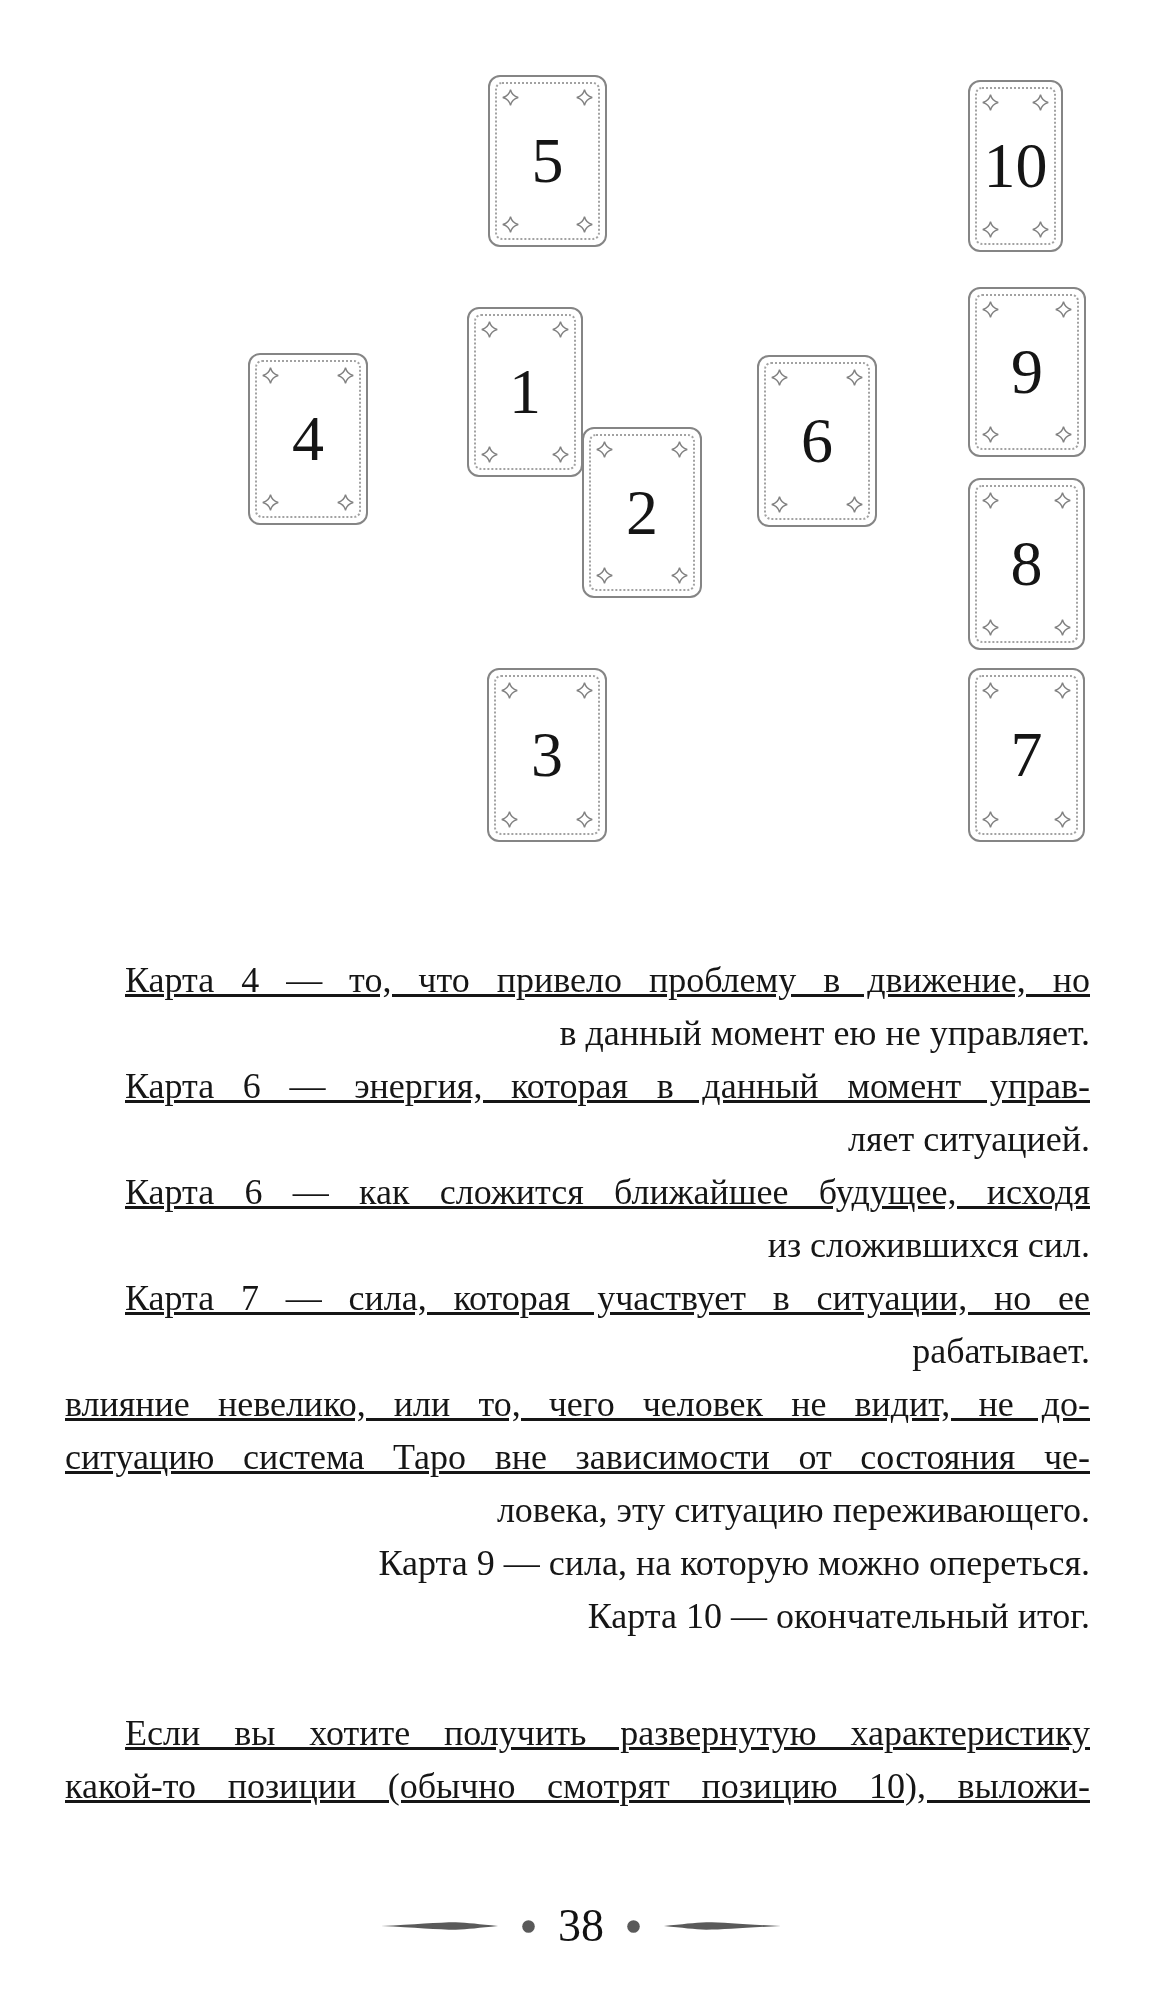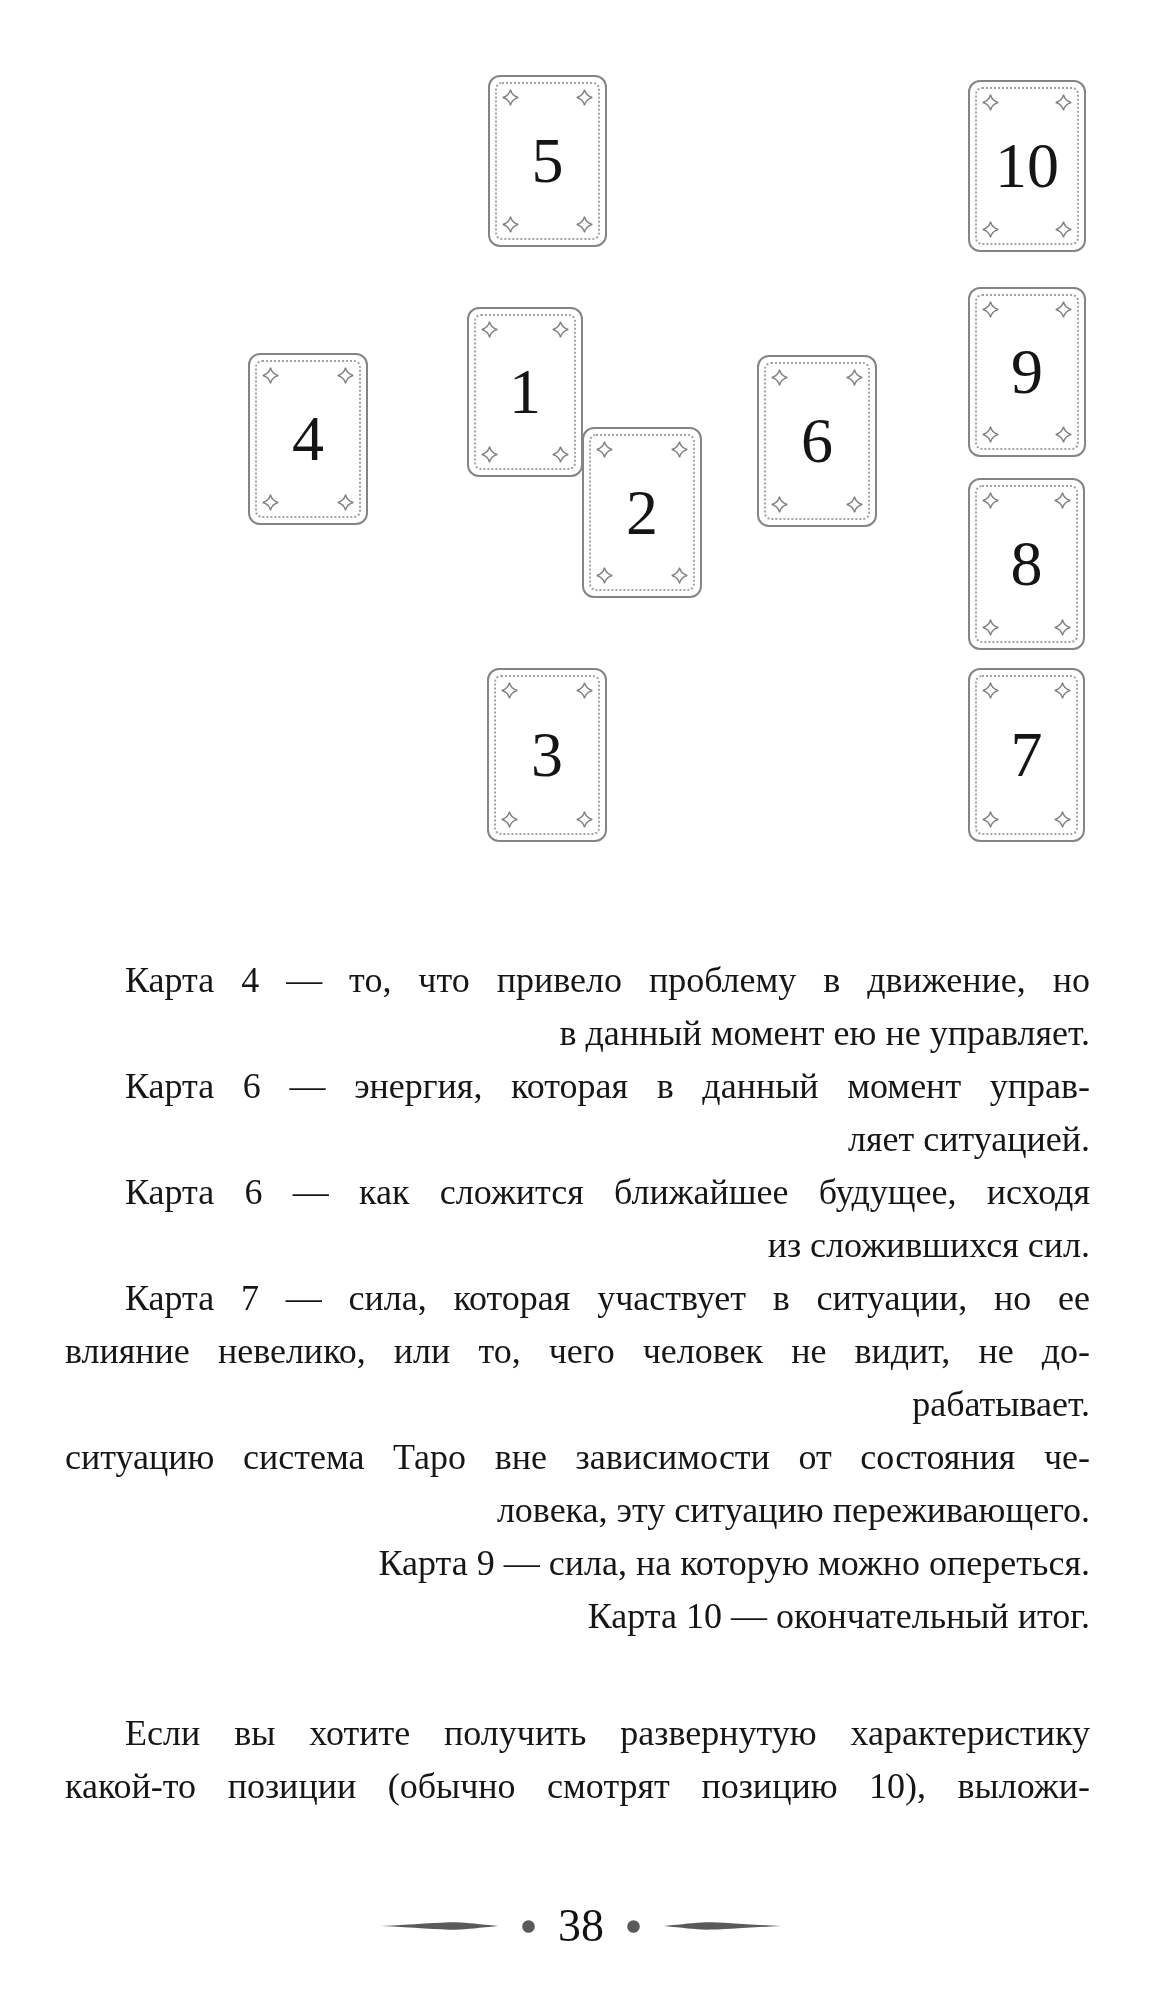--- a/index.html
+++ b/index.html
@@ -33,21 +33,21 @@
   .sp-tr{right:12px;top:12px;}
   .sp-bl{left:12px;bottom:12px;}
   .sp-br{right:12px;bottom:12px;}
 
   
   .bodytext{
     position:absolute;left:65px;top:954px;width:1025px;
     font-size:36px;line-height:53px;color:var(--ink,#161616);
   }
   .line{text-align:right;}
-  .line.jst{text-align:justify;text-align-last:justify;}
+  .line.jst{text-align:justify;text-align-last:justify;text-decoration:underline;}
   .line.indent{text-indent:60px;}
   .line.gap{margin-top:64px;}
 
   
   .footer{
     position:absolute;left:0;top:1903px;width:100%;
     display:flex;align-items:center;justify-content:center;gap:22px;
   }
   .pagenum{
     font-family:"Liberation Serif", serif;font-size:46px;line-height:1;
@@ -192,21 +192,21 @@
             <path d="M8 .7 C9.1 5.1 10.9 6.9 15.3 8 C10.9 9.1 9.1 10.9 8 15.3 C6.9 10.9 5.1 9.1 .7 8 C5.1 6.9 6.9 5.1 8 .7 Z" fill="#ffffff" stroke="#828282" stroke-width="1.3"></path>
           </svg>
         </span>
         <span class="sparkle sp-br">
           <svg viewBox="0 0 16 16">
             <path d="M8 .7 C9.1 5.1 10.9 6.9 15.3 8 C10.9 9.1 9.1 10.9 8 15.3 C6.9 10.9 5.1 9.1 .7 8 C5.1 6.9 6.9 5.1 8 .7 Z" fill="#ffffff" stroke="#828282" stroke-width="1.3"></path>
           </svg>
         </span>
         <span class="num">3</span>
       </div>
-      <div class="card" style="left: 968px; top: 80px; width: 118px; height: 172px; text-align: right;">
+      <div class="card" style="left: 968px; top: 80px; width: 95px; height: 172px; text-align: right;">
         <span class="sparkle sp-tl">
           <svg viewBox="0 0 16 16">
             <path d="M8 .7 C9.1 5.1 10.9 6.9 15.3 8 C10.9 9.1 9.1 10.9 8 15.3 C6.9 10.9 5.1 9.1 .7 8 C5.1 6.9 6.9 5.1 8 .7 Z" fill="#ffffff" stroke="#828282" stroke-width="1.3"></path>
           </svg>
         </span>
         <span class="sparkle sp-tr">
           <svg viewBox="0 0 16 16">
             <path d="M8 .7 C9.1 5.1 10.9 6.9 15.3 8 C10.9 9.1 9.1 10.9 8 15.3 C6.9 10.9 5.1 9.1 .7 8 C5.1 6.9 6.9 5.1 8 .7 Z" fill="#ffffff" stroke="#828282" stroke-width="1.3"></path>
           </svg>
         </span>
@@ -294,22 +294,22 @@
     </div>
 
   <div class="bodytext" id="bodytext">
       <div class="line indent jst">Карта 4 — то, что привело проблему в движение, но</div>
       <div class="line">в данный момент ею не управляет.</div>
       <div class="line indent jst">Карта 6 — энергия, которая в данный момент управ-</div>
       <div class="line">ляет ситуацией.</div>
       <div class="line indent jst">Карта 6 — как сложится ближайшее будущее, исходя</div>
       <div class="line">из сложившихся сил.</div>
       <div class="line indent jst">Карта 7 — сила, которая участвует в ситуации, но ее</div>
+      <div class="line">рабатывает.</div>
       <div class="line jst">влияние невелико, или то, чего человек не видит, не до-</div>
-      <div class="line">рабатывает.</div>
       <div class="line jst">ситуацию система Таро вне зависимости от состояния че-</div>
       <div class="line">ловека, эту ситуацию переживающего.</div>
       <div class="line indent">Карта 9 — сила, на которую можно опереться.</div>
       <div class="line indent">Карта 10 — окончательный итог.</div>
       <div class="line indent jst gap">Если вы хотите получить развернутую характеристику</div>
       <div class="line jst">какой-то позиции (обычно смотрят позицию 10), выложи-</div>
     </div>
 
   <div class="footer">
     <span class="orn">

